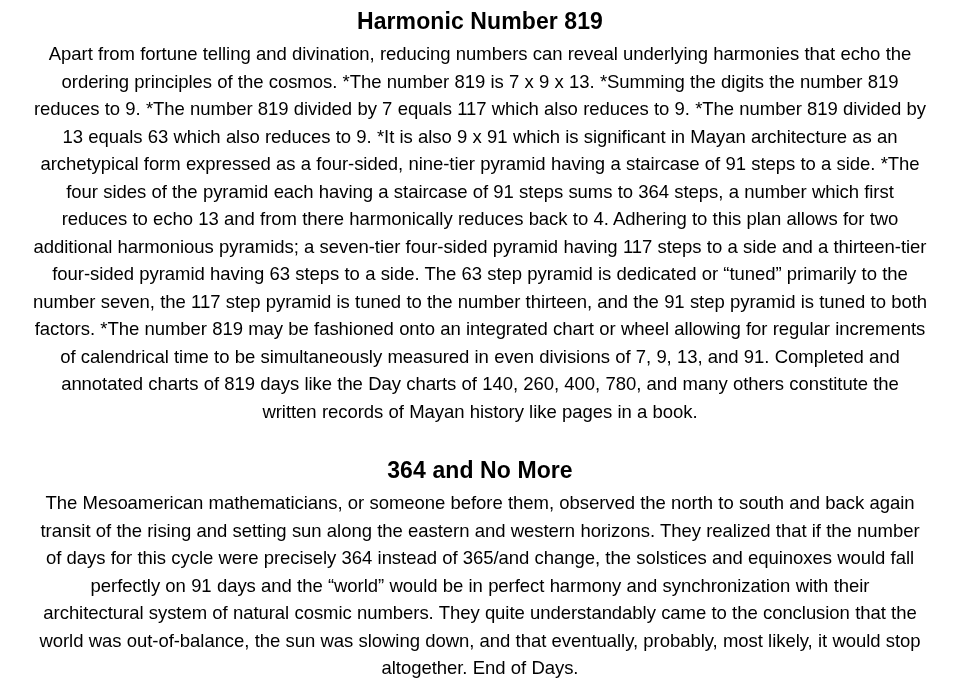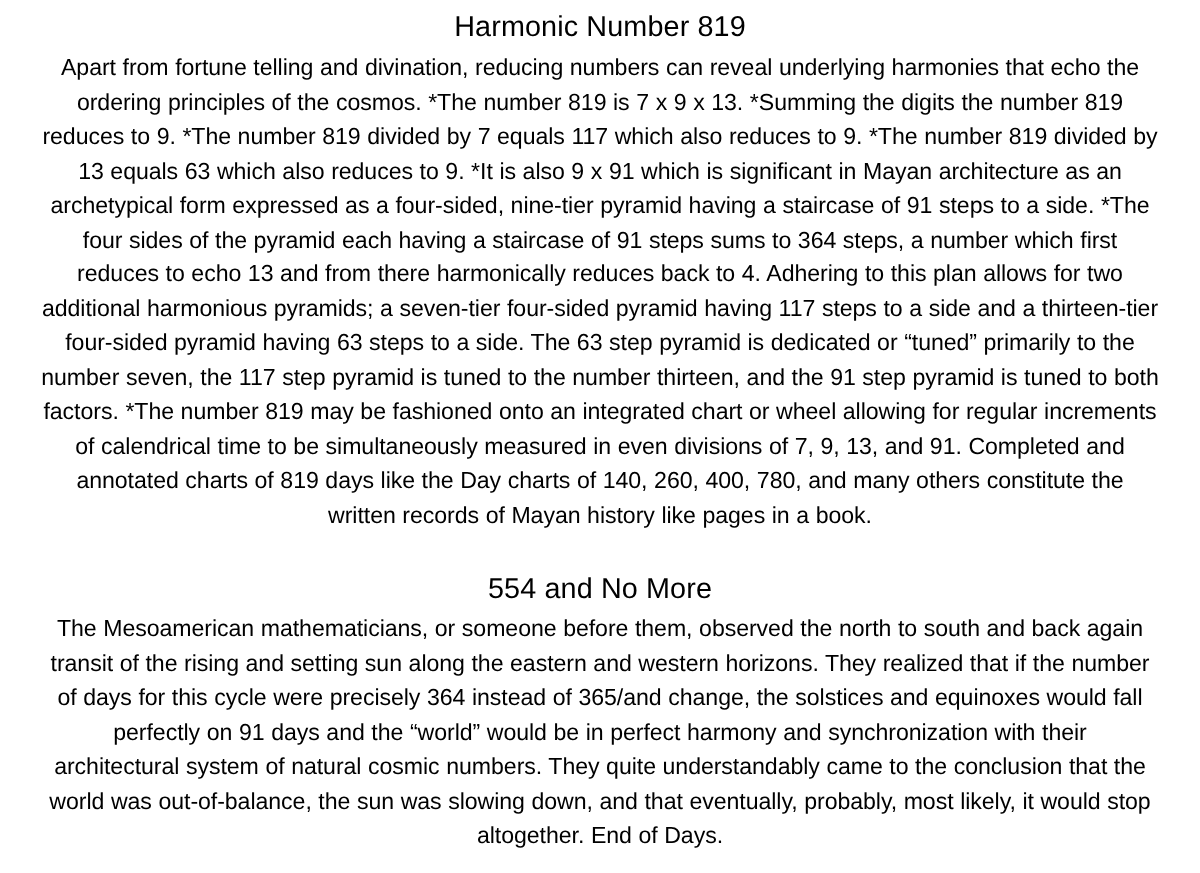--- a/index.html
+++ b/index.html
@@ -17,21 +17,21 @@
   .page {
     width: 960px;
     height: 698px;
     box-sizing: border-box;
     padding: 6px 24px 0 24px;
   }
   .section-title {
     text-align: center;
     font-size: 23px;
     line-height: 30px;
-    font-weight: normal;
+    font-weight: bold;
     margin: 0 0 2px 0;
     letter-spacing: 0.1px;
   }
   .body-text {
     text-align: center;
     font-size: 18.5px;
     line-height: 27.5px;
     margin: 4px;
     letter-spacing: -0.05px;
     word-spacing: 0.2px;
@@ -61,21 +61,21 @@
 <div class="page">
 
   <div class="block-one">
     <h1 class="section-title">Harmonic Number 819</h1>
     <p class="body-text">Apart from fortune telling and divination, reducing numbers can reveal underlying harmonies that echo the ordering principles of the cosmos.  *The number 819 is 7 x 9 x 13.  *Summing the digits the number 819 reduces to 9.  *The number 819 divided by 7 equals 117 which also reduces to 9.  *The number 819 divided by 13 equals 63 which also reduces to 9.  *It is also 9 x 91 which is significant in Mayan architecture as an archetypical form expressed as a four-sided, nine-tier pyramid having a staircase of 91 steps to a side.  *The four sides of the pyramid each having a staircase of 91 steps sums to 364 steps, a number which first reduces to echo 13 and from there harmonically reduces back to 4.  Adhering to this plan allows for two additional harmonious pyramids; a seven-tier four-sided pyramid having 117 steps to a side and a thirteen-tier four-sided pyramid having 63 steps to a side.  The 63 step pyramid is dedicated or “tuned” primarily to the number seven, the 117 step pyramid is tuned to the number thirteen, and the 91 step pyramid is tuned to both factors. *The number 819 may be fashioned onto an integrated chart or wheel allowing for regular increments of calendrical time to be simultaneously measured in even divisions of 7, 9, 13, and 91. Completed and annotated charts of 819 days like the Day charts of 140, 260, 400, 780, and many others constitute the written records of Mayan history like pages in a book.</p>
   </div>
 
   <div class="spacer-between"></div>
 
   <div class="block-two">
-    <h1 class="section-title">554 and No More</h1>
+    <h1 class="section-title">364 and No More</h1>
     <p class="body-text">The Mesoamerican mathematicians, or someone before them, observed the north to south and back again transit of the rising and setting sun along the eastern and western horizons. They realized that if the number of days for this cycle were precisely 364 instead of 365/and change, the solstices and equinoxes would fall perfectly on 91 days and the “world” would be in perfect harmony and synchronization with their architectural system of natural cosmic numbers. They quite understandably came to the conclusion that the world was out-of-balance, the sun was slowing down, and that eventually, probably, most likely, it would stop altogether. End of Days.</p>
   </div>
 
   <div class="credit">
     
     <span class="work-title">Living on Mayan Time</span>
     
   </div>
 
 </div>

